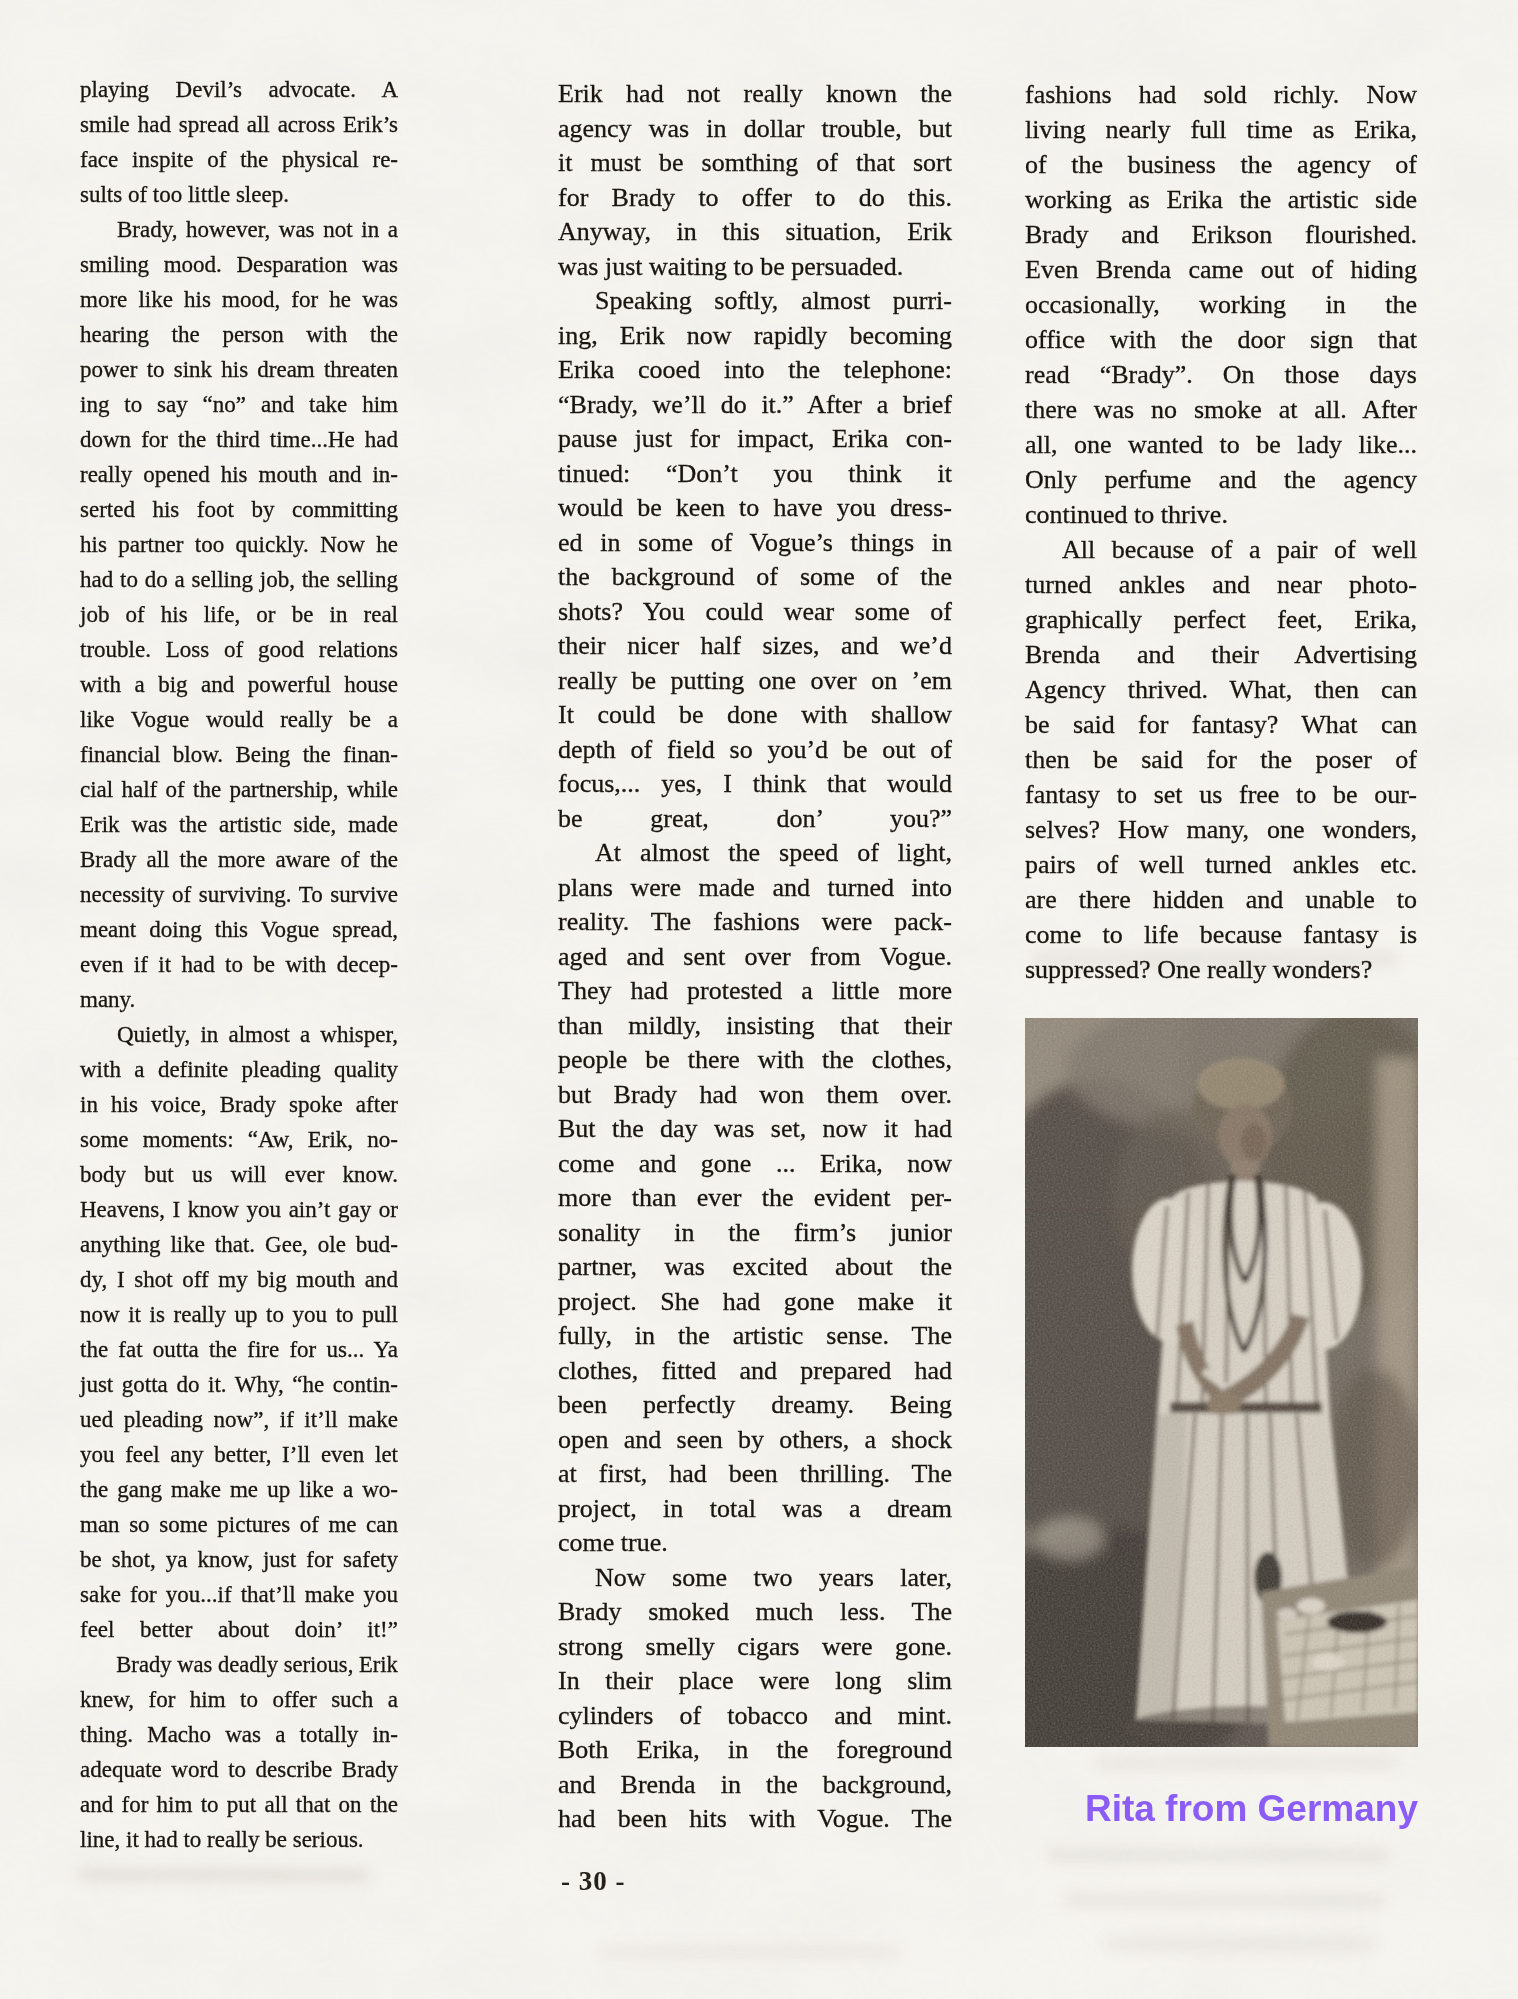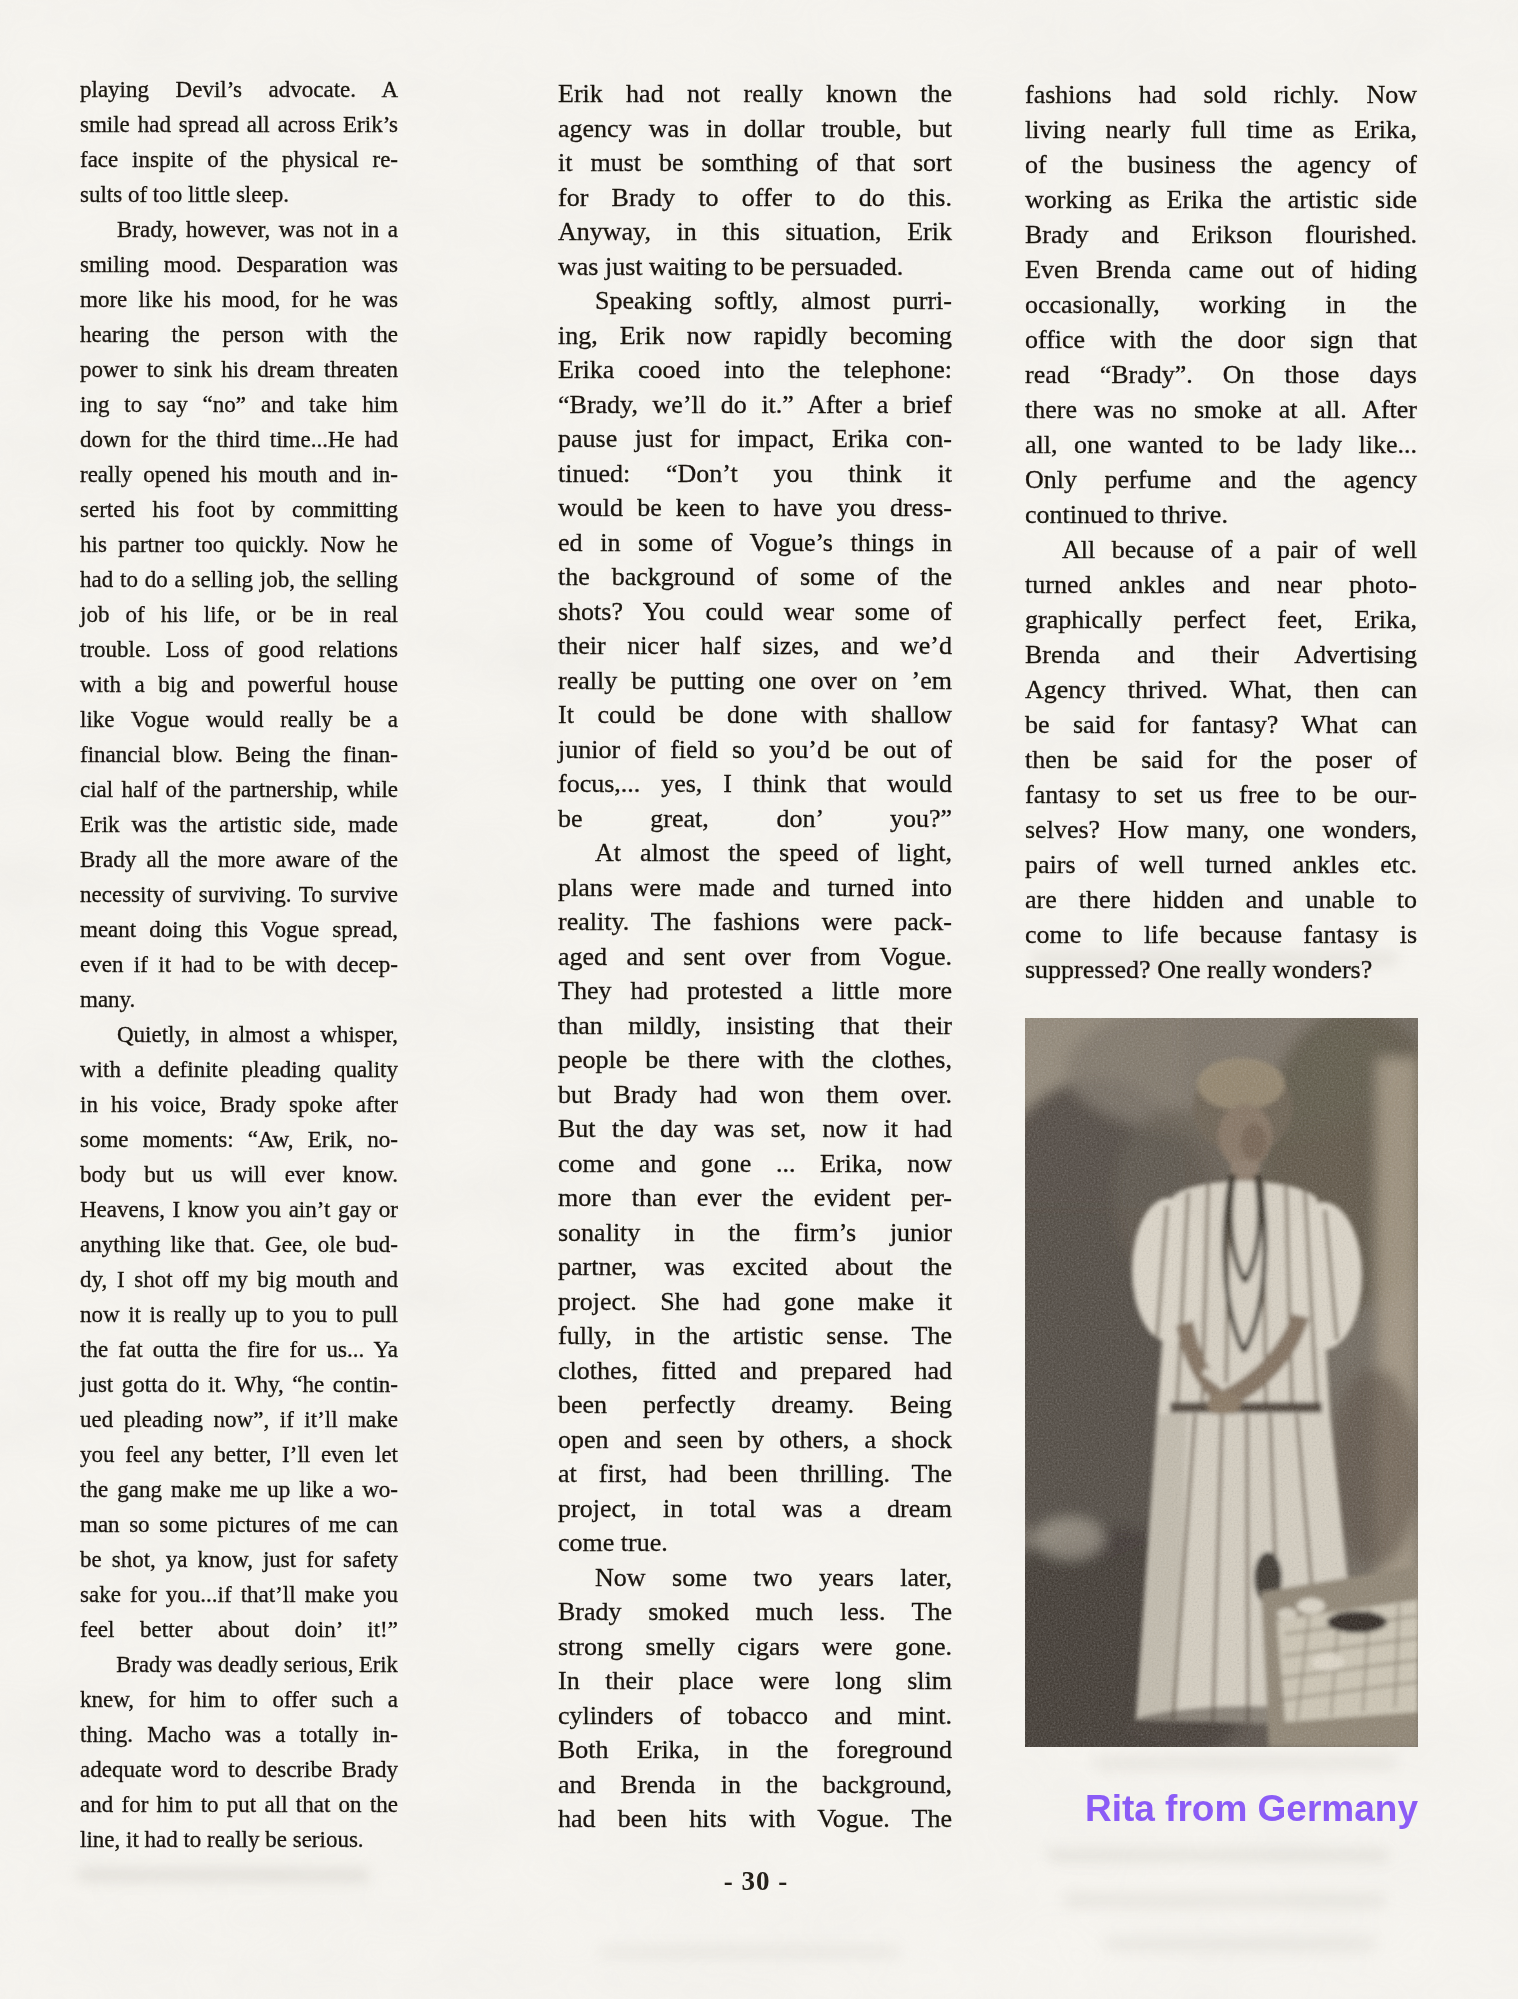--- a/index.html
+++ b/index.html
@@ -12,21 +12,21 @@
   .c3{left:1025px;top:77px;width:392px;font-size:26px;line-height:35px;}
   .line{white-space:nowrap;text-align:justify;text-align-last:justify;
         -webkit-text-stroke:0.3px #1a150f;}
   .line.end{text-align-last:left;}
   .line.ind{text-indent:37px;}
   .photo{position:absolute;left:1025px;top:1018px;width:393px;height:729px;z-index:2;}
   .photo svg{display:block;width:100%;height:100%;}
   .caption{position:absolute;left:1025px;top:1788px;width:393px;text-align:right;
            font-family:"Liberation Sans","DejaVu Sans",sans-serif;font-weight:bold;
            font-size:37px;color:#8b5cf6;z-index:2;}
-  .pageno{position:absolute;left:561px;top:1866px;width:390px;text-align:center;
+  .pageno{position:absolute;left:561px;top:1866px;width:390px;
           font-size:27px;font-weight:bold;color:#25201a;z-index:2;letter-spacing:1px;}
   .ghost{position:absolute;background:#8f897d;filter:blur(7px);z-index:1;pointer-events:none;}
 </style>
 </head>
 <body>
 
 <div class="page">
 
   <svg class="paper-noise" width="1518" height="1999">
     <defs>
@@ -117,21 +117,21 @@
       <div class="line">“Brady, we’ll do it.” After a brief</div>
       <div class="line">pause just for impact, Erika con-</div>
       <div class="line">tinued: “Don’t you think it</div>
       <div class="line">would be keen to have you dress-</div>
       <div class="line">ed in some of Vogue’s things in</div>
       <div class="line">the background of some of the</div>
       <div class="line">shots? You could wear some of</div>
       <div class="line">their nicer half sizes, and we’d</div>
       <div class="line">really be putting one over on ’em</div>
       <div class="line">It could be done with shallow</div>
-      <div class="line">junior of field so you’d be out of</div>
+      <div class="line">depth of field so you’d be out of</div>
       <div class="line">focus,... yes, I think that would</div>
       <div class="line">be great, don’ you?”</div>
       <div class="line ind">At almost the speed of light,</div>
       <div class="line">plans were made and turned into</div>
       <div class="line">reality. The fashions were pack-</div>
       <div class="line">aged and sent over from Vogue.</div>
       <div class="line">They had protested a little more</div>
       <div class="line">than mildly, insisting that their</div>
       <div class="line">people be there with the clothes,</div>
       <div class="line">but Brady had won them over.</div>

